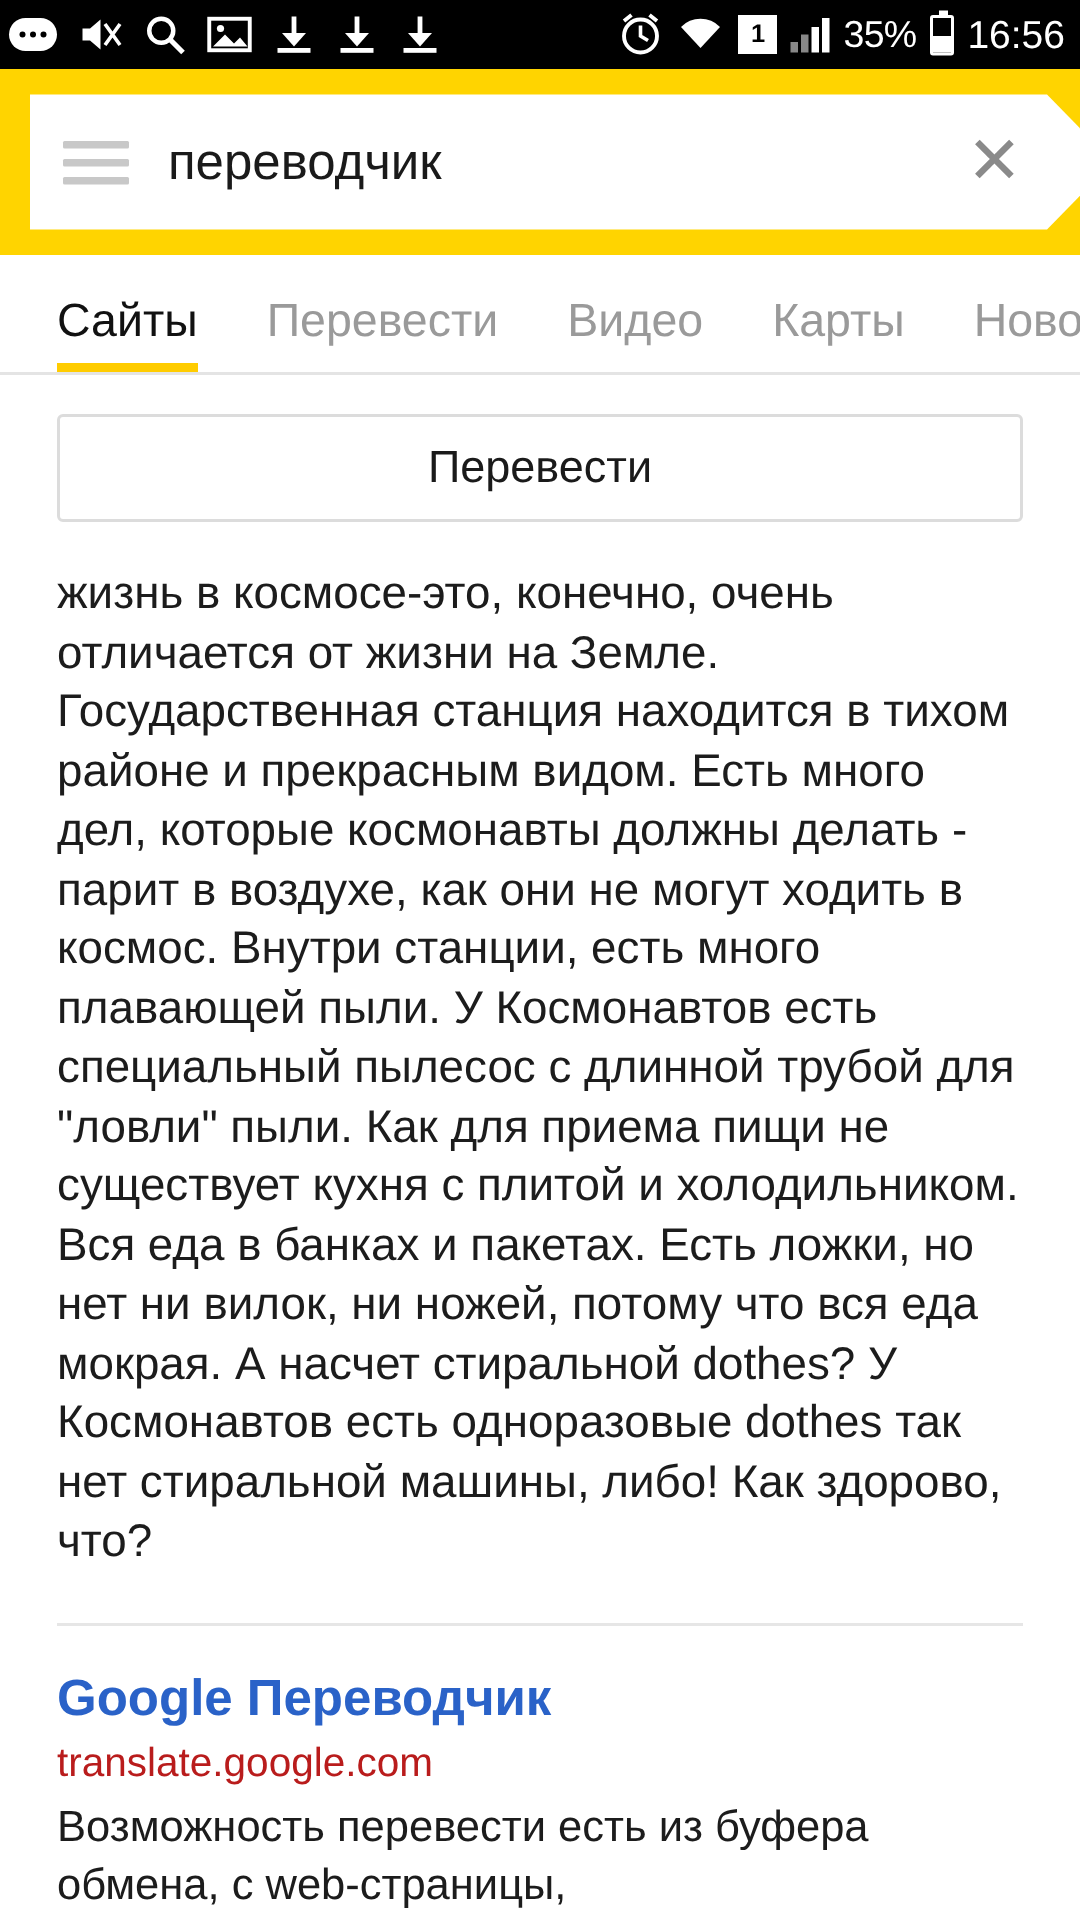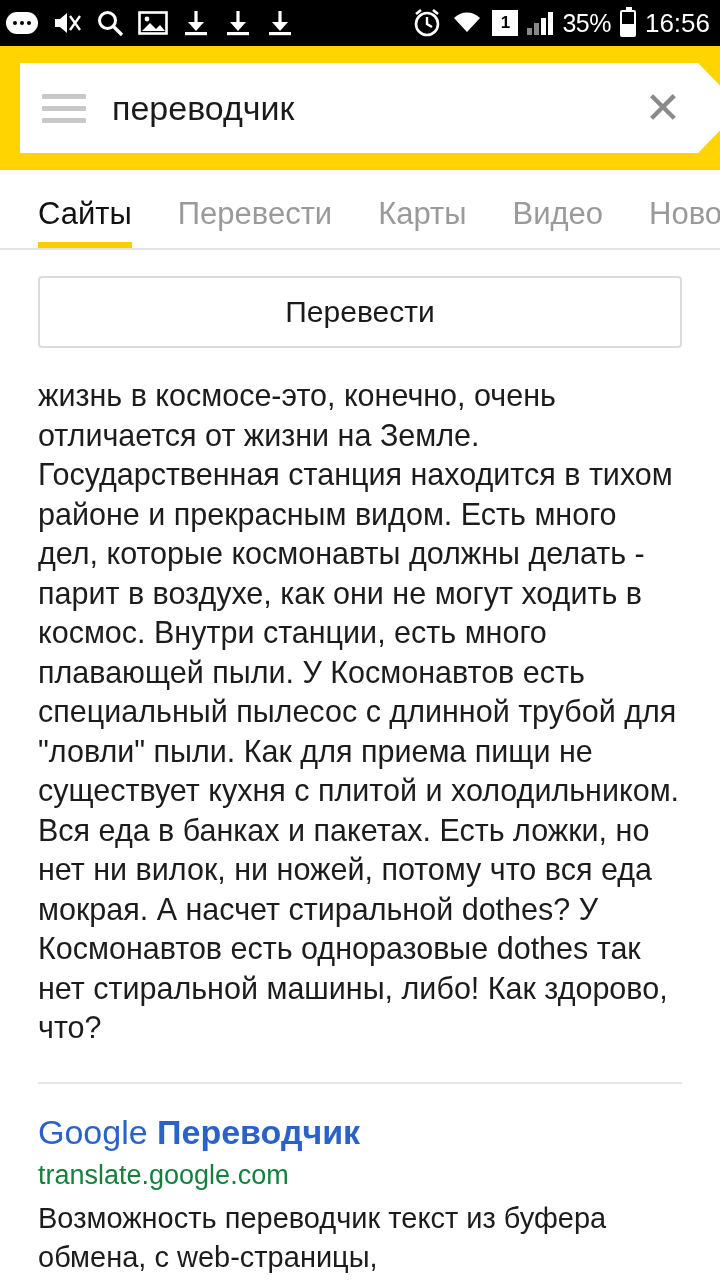--- a/index.html
+++ b/index.html
@@ -231,29 +231,29 @@
   }
   .result {
     margin: 26px 38px 0 38px;
   }
   .result-title {
     font-size: 34px;
     line-height: 44px;
   }
   .result-title .g {
     color: #2a62c8;
-    font-weight: normal;
+    font-weight: bold;
   }
   .result-title .t {
     color: #2a62c8;
     font-weight: bold;
   }
   .result-url {
     font-size: 27px;
-    color: #15803d;
+    color: #b91c1c;
     margin-top: 6px;
   }
   .result-snippet {
     font-size: 29px;
     line-height: 39px;
     color: #1c1c1c;
     margin-top: 8px;
   }
 </style>
 </head>
@@ -344,35 +344,35 @@
     </div>
     <div class="search-text">переводчик</div>
     <div class="clear-x">✕</div>
     <div class="search-arrow"></div>
   </div>
 </div>
 
 <div class="tabs">
   <div class="tab active">Сайты</div>
   <div class="tab">Перевести</div>
+  <div class="tab">Видео</div>
   <div class="tab">Карты</div>
-  <div class="tab">Видео</div>
   <div class="tab">Новости</div>
 </div>
 
 <div class="content">
 
   <div class="translate-btn">Перевести</div>
 
   <div class="translation">жизнь в космосе-это, конечно, очень отличается от жизни на Земле. Государственная станция находится в тихом районе и прекрасным видом. Есть много дел, которые космонавты должны делать - парит в воздухе, как они не могут ходить в космос. Внутри станции, есть много плавающей пыли. У Космонавтов есть специальный пылесос с длинной трубой для "ловли" пыли. Как для приема пищи не существует кухня с плитой и холодильником. Вся еда в банках и пакетах. Есть ложки, но нет ни вилок, ни ножей, потому что вся еда мокрая. А насчет стиральной dothes? У Космонавтов есть одноразовые dothes так нет стиральной машины, либо! Как здорово, что?</div>
 
   <div class="divider"></div>
 
   <div class="result">
     <div class="result-title">
       <span class="g">Google</span>
       <span class="t">Переводчик</span>
     </div>
     <div class="result-url">translate.google.com</div>
-    <div class="result-snippet">Возможность переводчик текст из буфера обмена, с web-страницы,</div>
+    <div class="result-snippet">Возможность перевести есть из буфера обмена, с web-страницы,</div>
   </div>
 
 </div>
 
 </body></html>

